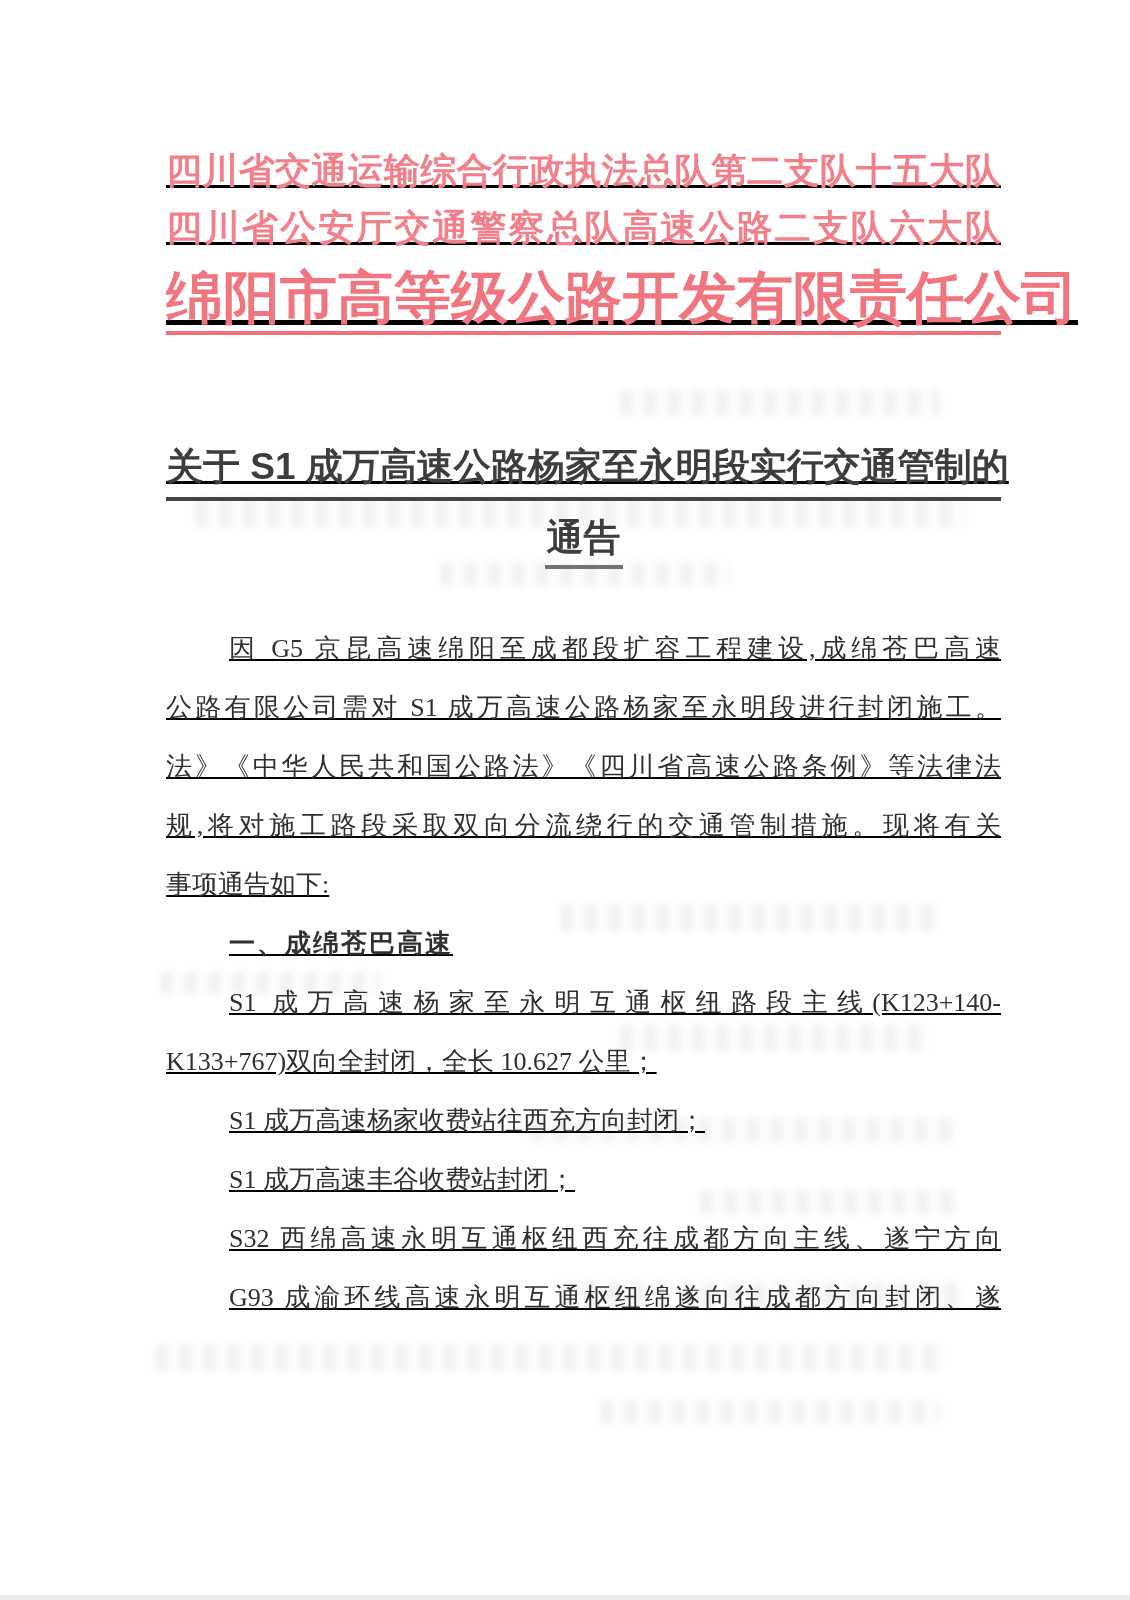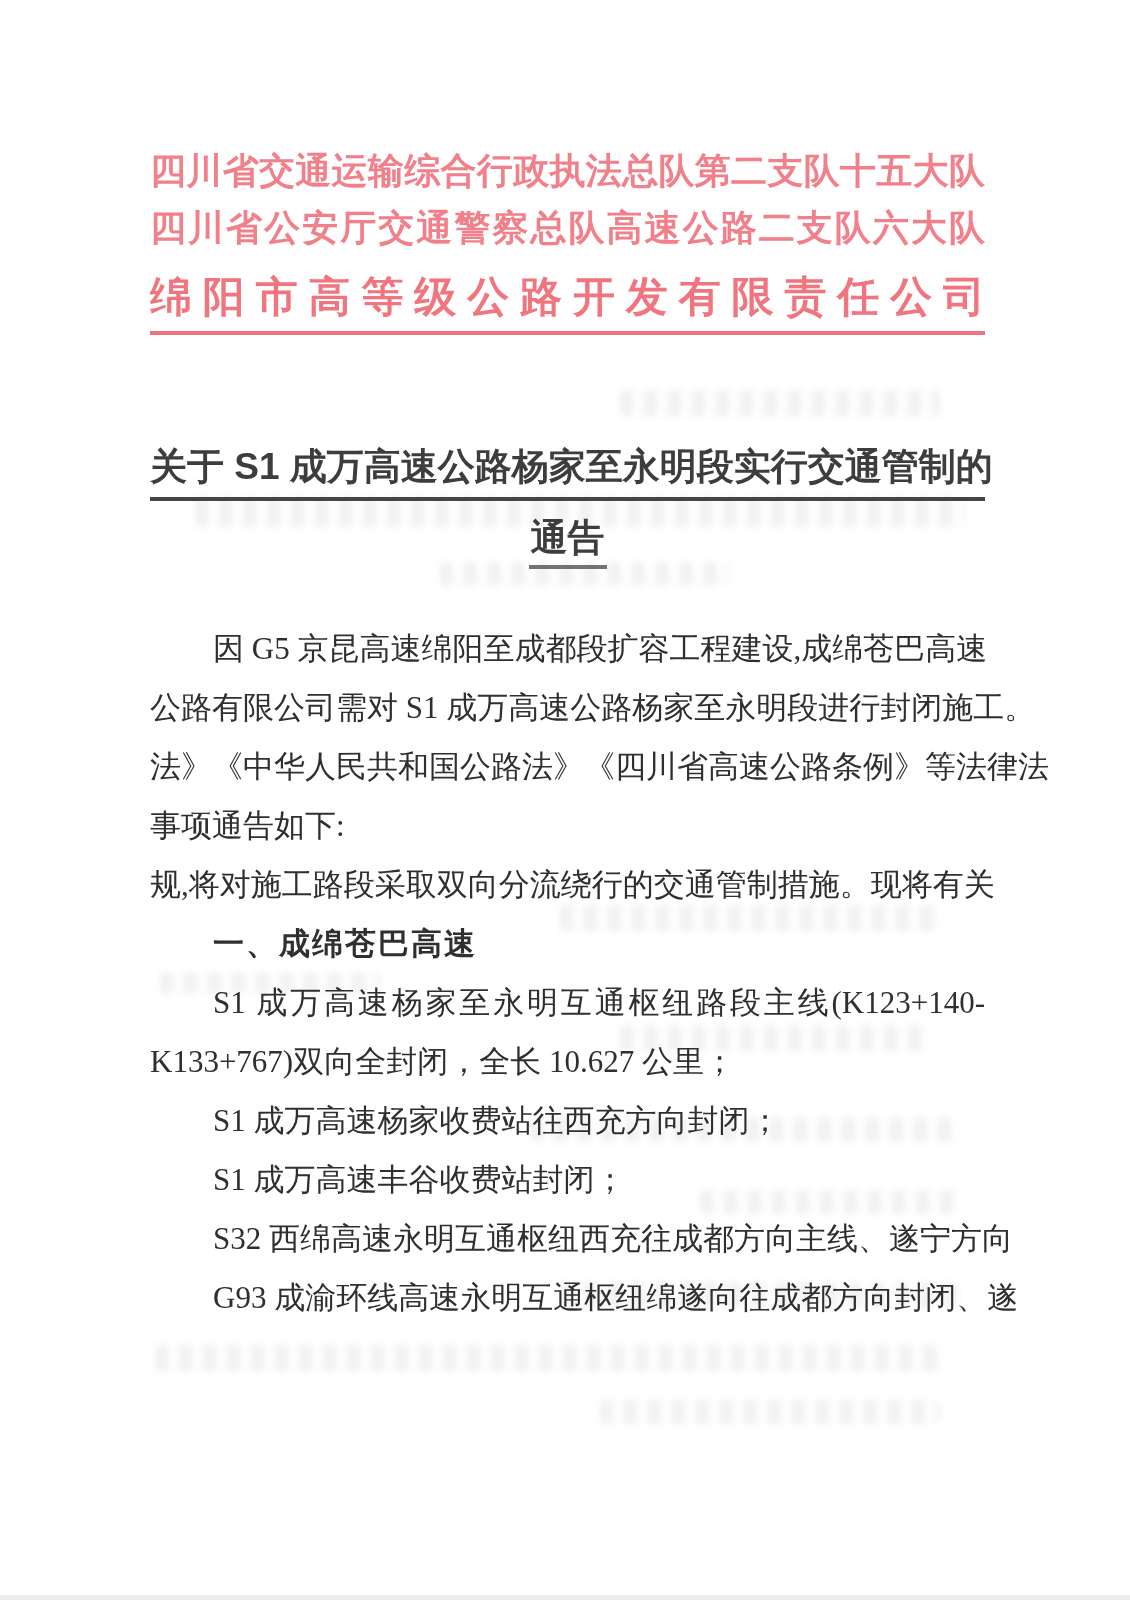--- a/index.html
+++ b/index.html
@@ -9,40 +9,41 @@
   }
   body {
     width: 1130px;
     height: 1600px;
     position: relative;
     overflow: hidden;
     font-family: "Liberation Serif", serif;
   }
   .doc {
     position: absolute;
-    left: 150px;
+    left: 166px;
     top: 142px;
     width: 835px;
+    text-decoration: underline;
   }
   
   .agency-line {
     font-family: "Liberation Sans", sans-serif;
     font-weight: 700;
     font-size: 36px;
     line-height: 57px;
     color: #f1808a;
     text-align: justify;
     text-align-last: justify;
     white-space: nowrap;
   }
   .company-line {
     margin-top: 16px;
     font-family: "Liberation Sans", sans-serif;
     font-weight: 900;
-    font-size: 42px;
+    font-size: 57px;
     line-height: 50px;
     color: #f0757f;
     text-align: justify;
     text-align-last: justify;
     white-space: nowrap;
     padding-bottom: 9px;
     border-bottom: 4px solid #ef727d;
   }
   
   .title-line1 {
@@ -68,21 +69,21 @@
     font-weight: 900;
     font-size: 37px;
     line-height: 46px;
     color: #3d3d3d;
     padding: 0 2px 4px 2px;
     border-bottom: 4px solid #737373;
   }
   
   .body-text {
     margin-top: 50px;
-    font-size: 31px;
+    font-size: 26px;
     color: #2f2f2f;
   }
   .bline {
     line-height: 59px;
     height: 59px;
     white-space: nowrap;
     text-align: left;
   }
   .bline.full {
     text-align: justify;
@@ -144,22 +145,22 @@
     <div class="title-line1">关于 S1 成万高速公路杨家至永明段实行交通管制的</div>
     <div class="title-line2-wrap">
       <span class="title-line2">通告</span>
     </div>
   </div>
 
   <div class="body-text">
     <div class="bline full indent">因 G5 京昆高速绵阳至成都段扩容工程建设,成绵苍巴高速</div>
     <div class="bline full">公路有限公司需对 S1 成万高速公路杨家至永明段进行封闭施工。</div>
     <div class="bline full">法》《中华人民共和国公路法》《四川省高速公路条例》等法律法</div>
+    <div class="bline full">规,将对施工路段采取双向分流绕行的交通管制措施。现将有关</div>
     <div class="bline">事项通告如下:</div>
-    <div class="bline full">规,将对施工路段采取双向分流绕行的交通管制措施。现将有关</div>
     <div class="bline heading indent">一、成绵苍巴高速</div>
     <div class="bline full indent">S1 成万高速杨家至永明互通枢纽路段主线(K123+140-</div>
     <div class="bline">K133+767)双向全封闭，全长 10.627 公里；</div>
     <div class="bline indent">S1 成万高速杨家收费站往西充方向封闭；</div>
     <div class="bline indent">S1 成万高速丰谷收费站封闭；</div>
     <div class="bline full indent">S32 西绵高速永明互通枢纽西充往成都方向主线、遂宁方向</div>
     <div class="bline full indent">G93 成渝环线高速永明互通枢纽绵遂向往成都方向封闭、遂</div>
   </div>
 
 </div>

